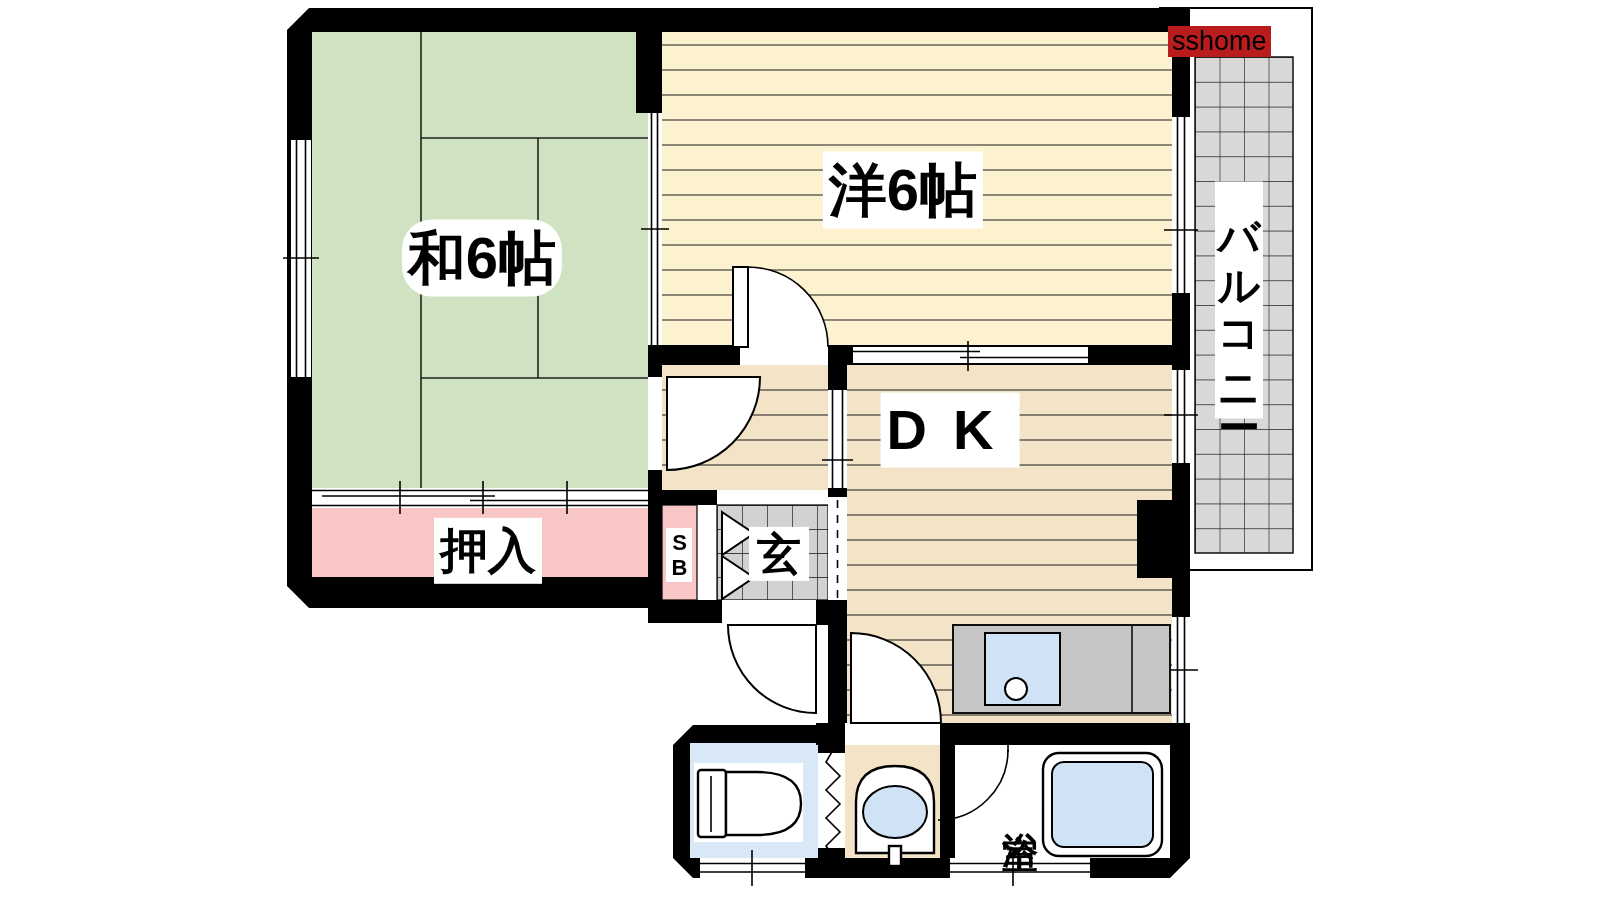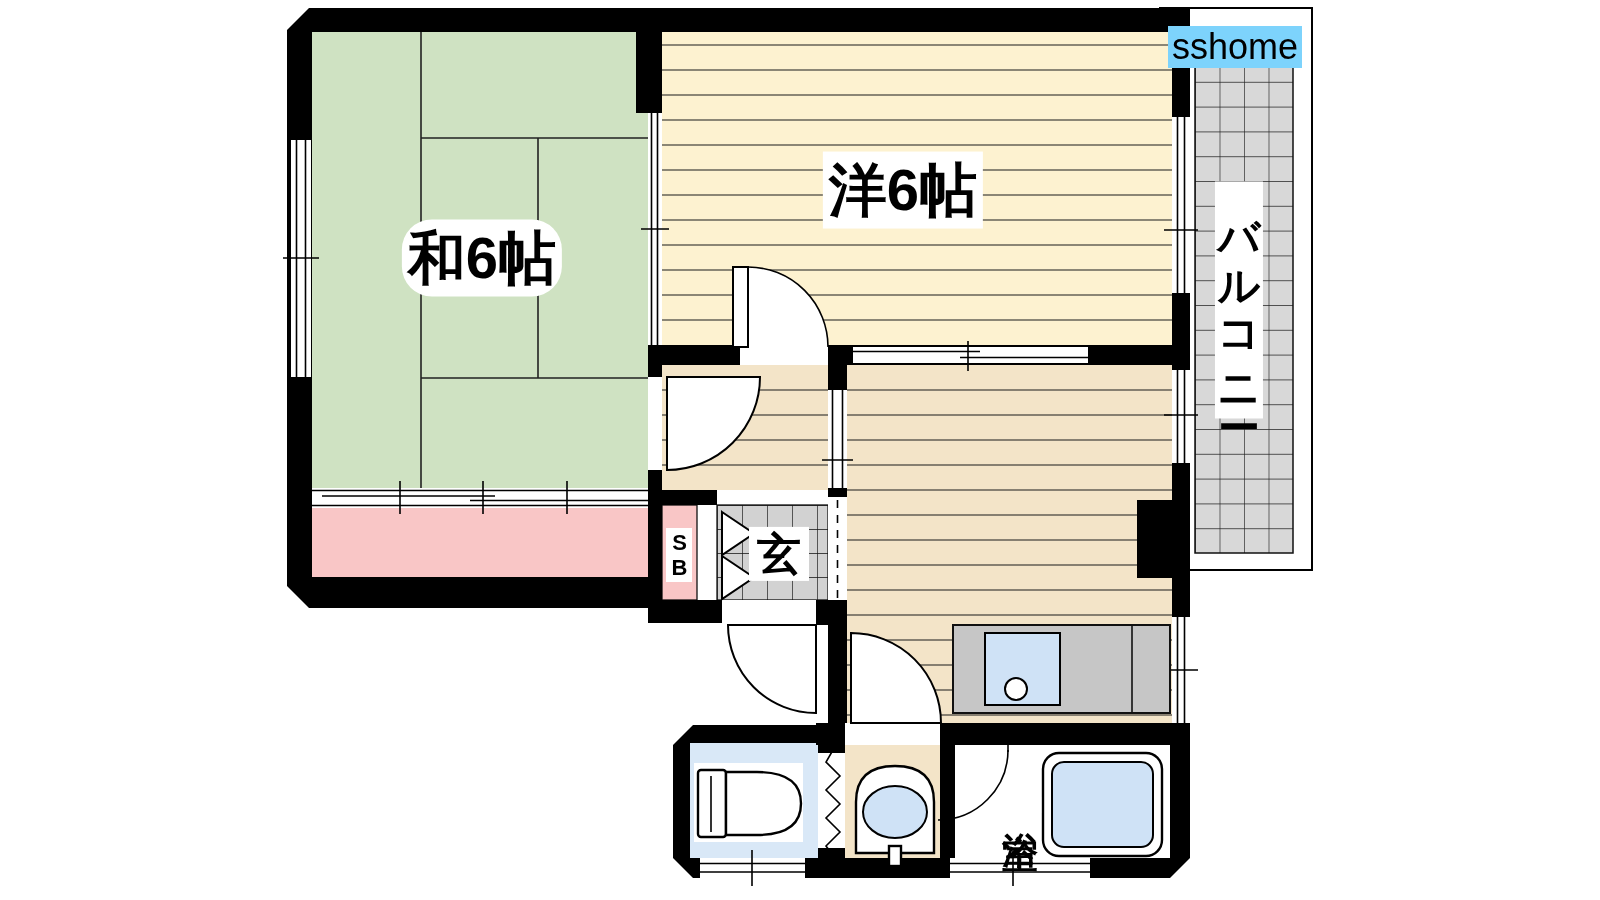--- a/index.html
+++ b/index.html
@@ -28,21 +28,21 @@
        font-weight:bold;white-space:nowrap;line-height:1.05;padding:8px 6px;text-align:center;}
   .lbl-washitsu,.lbl-yoshitsu{font-size:58px;}
   .lbl-dk{font-size:56px;letter-spacing:26px;padding-right:0;}
   .lbl-dk45{font-size:56px;}
   .lbl-oshiire{font-size:48px;}
   .lbl-genkan{font-size:44px;padding:4px 8px;}
   .v{writing-mode:vertical-rl;text-orientation:upright;}
   .lbl-sb{font-size:22px;font-weight:bold;padding:2px 2px;line-height:1;}
   .lbl-balcony{font-size:42px;padding:8px 2px;letter-spacing:6px;}
   .lbl-bath{font-size:36px;padding:6px 2px;letter-spacing:2px;}
-  .lbl-watermark{position:absolute;background:#7dd3fc;color:#000;font-size:36px;
+  .lbl-watermark{position:absolute;background:#b91c1c;color:#000;font-size:27px;
        font-weight:normal;padding:0 4px;white-space:nowrap;}
 </style>
 </head>
 <body>
 
 <div id="stage">
 
 <svg id="plan-svg" width="1600" height="900" viewBox="0 0 1600 900">
   <defs>
     <pattern id="tileP" x="717" y="505" width="25" height="24" patternUnits="userSpaceOnUse">
@@ -218,18 +218,20 @@
     </g>
     <g>
       <path d="M722 512L754 533.5L722 555Z" class="door" stroke-width="1.8"></path>
       <path d="M722 556L754 577.5L722 599Z" class="door" stroke-width="1.8"></path>
     </g>
   </g>
 </svg>
 
   <div class="lbl lbl-washitsu" style="left:482px;top:258px;border-radius:30px;">和6帖</div>
   <div class="lbl lbl-yoshitsu" style="left:903px;top:190px;">洋6帖</div>
+  <div class="lbl lbl-dk" style="left:950px;top:430px;">DK</div>
+  <div class="lbl lbl-oshiire" style="left:488px;top:551px;">押入</div>
   <div class="lbl lbl-genkan" style="left:779px;top:554px;">玄</div>
   <div class="lbl lbl-sb v" style="left:679px;top:555px;">SB</div>
   <div class="lbl lbl-balcony v" style="left:1239px;top:300px;">バルコニー</div>
   <div class="lbl lbl-bath v" style="left:1020px;top:805px;">浴室</div>
   <div class="lbl-watermark" style="left:1168px;top:26px;">sshome</div>
 </div>
 
 </body></html>

